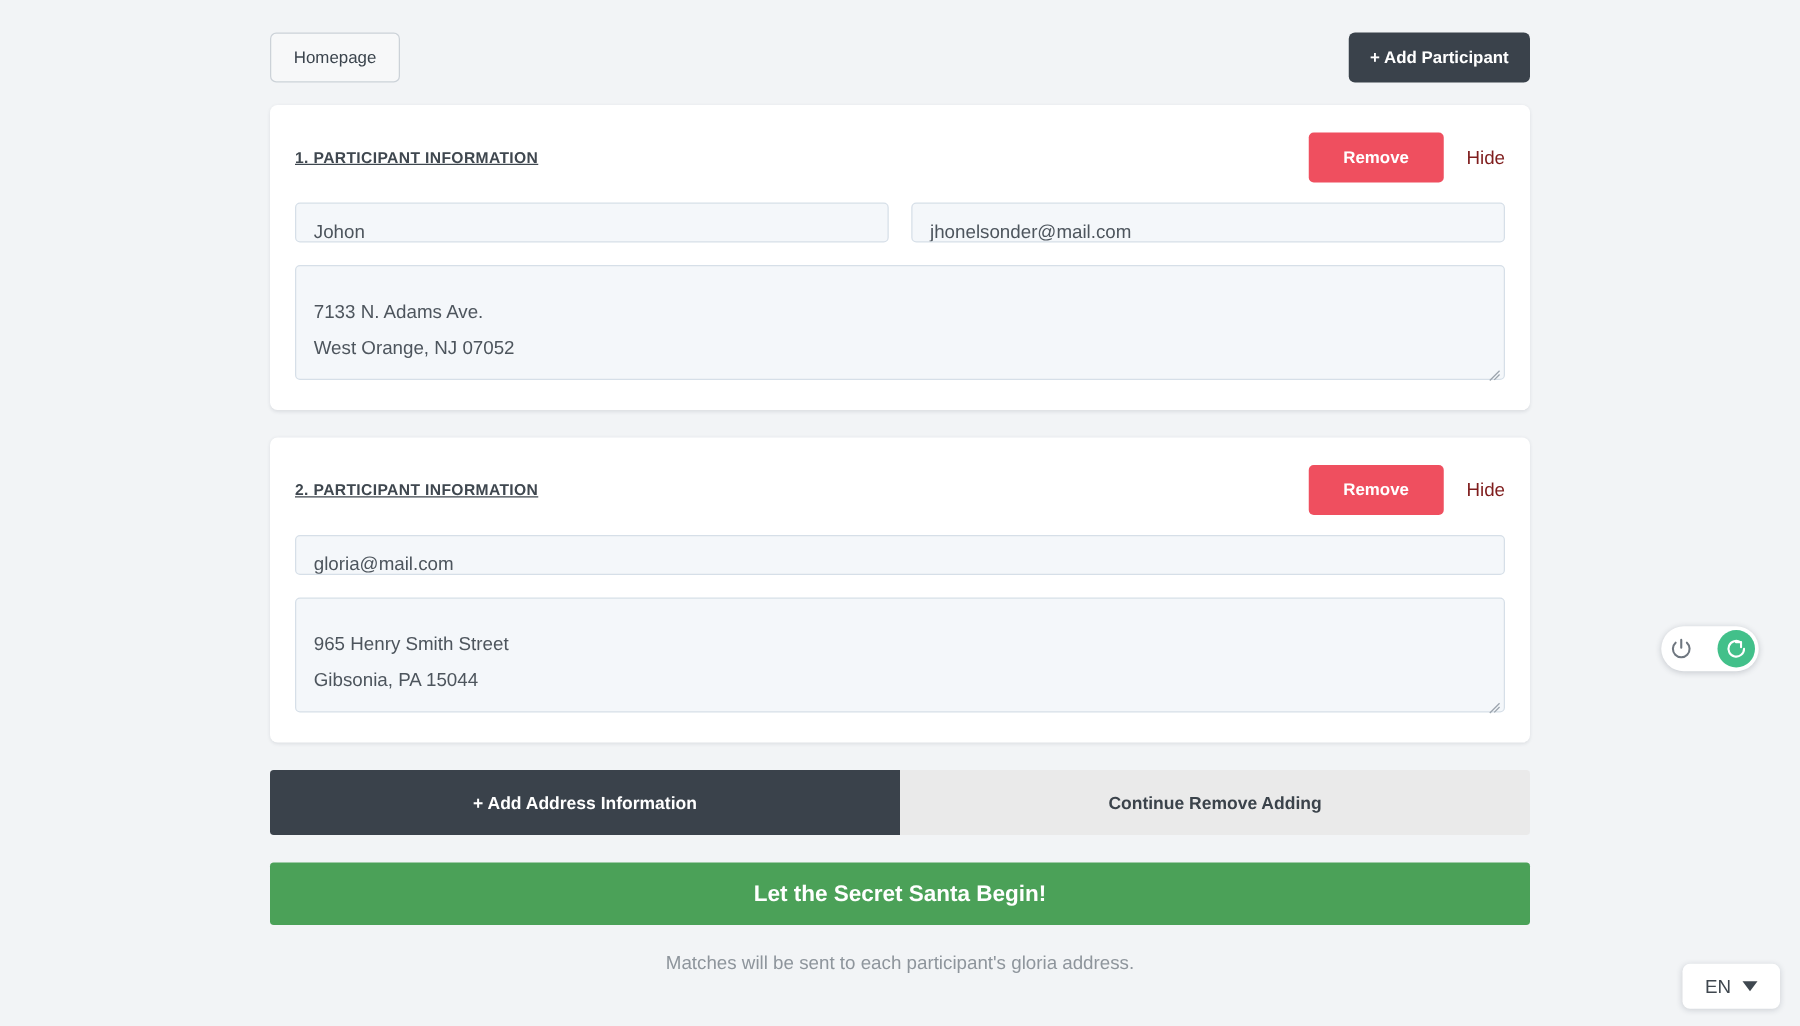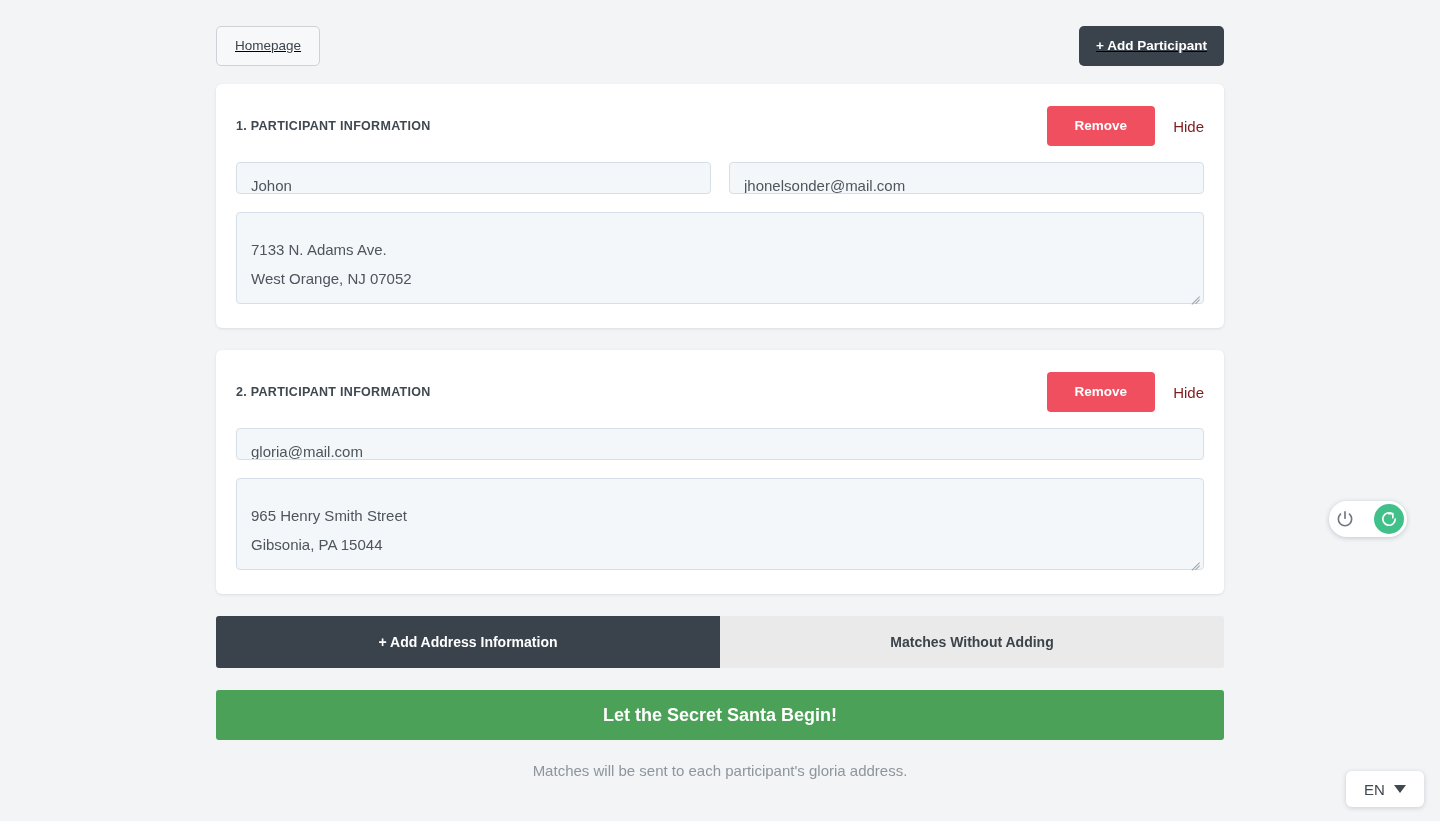--- a/index.html
+++ b/index.html
@@ -22,21 +22,20 @@
     padding-top: 26px;
     position: relative;
   }
 
   
   .topbar {
     display: flex;
     justify-content: space-between;
     align-items: flex-start;
     height: 58px;
-    text-decoration: underline;
   }
   .homepage-btn {
     background: #f7f8f9;
     border: 1px solid #ccd2d8;
     border-radius: 5px;
     color: #3b444d;
     font-size: 13.5px;
     font-weight: 400;
     padding: 0 18px;
     height: 40px;
@@ -73,20 +72,21 @@
     justify-content: space-between;
     height: 40px;
     margin-bottom: 16px;
   }
   .card-title {
     font-size: 12.5px;
     font-weight: bold;
     letter-spacing: 0.3px;
     color: #3f474f;
     text-transform: uppercase;
+    text-decoration: underline;
   }
   .head-actions {
     display: flex;
     align-items: center;
     gap: 18px;
   }
   .remove-btn {
     background: #ef4f5f;
     border: none;
     border-radius: 4px;
@@ -309,21 +309,21 @@
     </div>
     <div class="textarea">
       <div>965 Henry Smith Street</div>
       <div>Gibsonia, PA 15044</div>
       <span class="grip"></span>
     </div>
   </div>
 
   <div class="split">
     <div class="split-seg active">+ Add Address Information</div>
-    <div class="split-seg inactive">Matches Without Adding</div>
+    <div class="split-seg inactive">Continue Remove Adding</div>
   </div>
 
   <button class="cta">Let the Secret Santa Begin!</button>
   <div class="footnote">Matches will be sent to each participant's gloria address.</div>
 
   <div class="float-widget">
     <svg class="power-icon" viewBox="0 0 24 24" fill="none" stroke="#6f7780" stroke-width="2" stroke-linecap="round">
       <path d="M12 3.5 L12 11"></path>
       <path d="M6.6 6.2 A8 8 0 1 0 17.4 6.2"></path>
     </svg>

